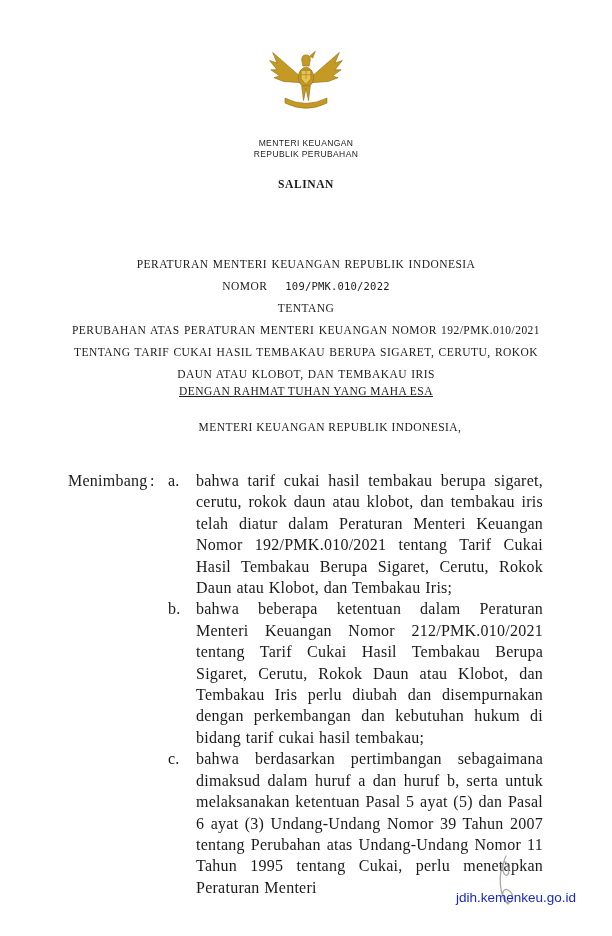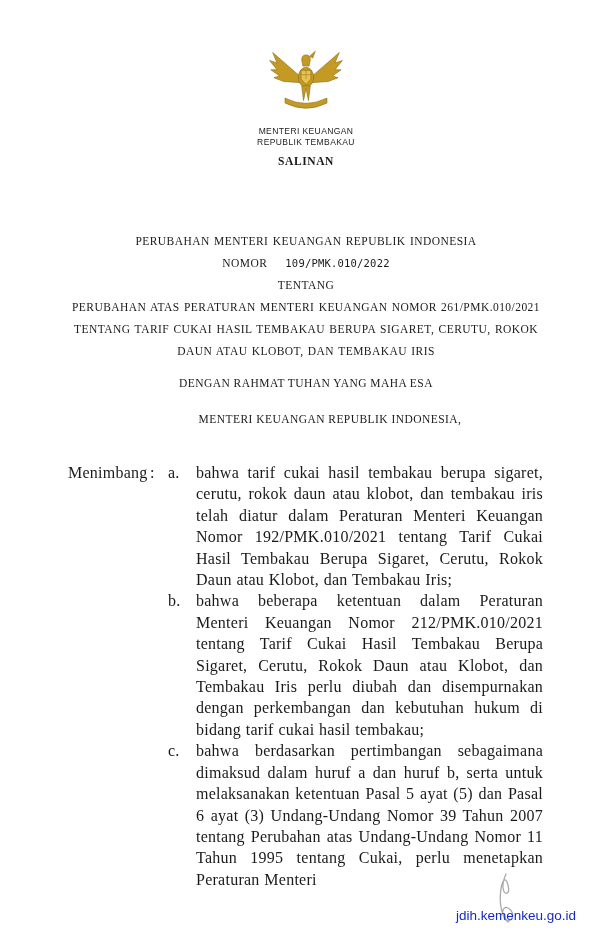--- a/index.html
+++ b/index.html
@@ -10,58 +10,58 @@
     color: #1a1a1a;
     position: relative;
     overflow: hidden;
   }
   .page { width: 612px; height: 936px; position: relative; padding-top: 44px; }
 
   
   .letterhead { text-align: center; }
   .emblem { display: flex; justify-content: center; }
   .ministry {
-    margin-top: 12px;
+    margin-top: 24px;
     font-family: "Liberation Sans", "DejaVu Sans", sans-serif;
     font-size: 8.5px; line-height: 10.5px; letter-spacing: 0.4px;
     color: #222;
   }
   .salinan {
-    margin-top: 8px;
+    margin-top: 19px;
     font-size: 11.5px; font-weight: bold; letter-spacing: 0.6px;
   }
 
   
   .title-block { margin-top: 63px; text-align: center; }
   .t-line {
     font-size: 11.5px; line-height: 22px; letter-spacing: 0.45px;
     word-spacing: 1px;
   }
   .t-number { font-size: 11.5px; line-height: 22px; letter-spacing: 0.45px; }
   .t-number .mono {
     font-family: "DejaVu Sans Mono", "Liberation Mono", monospace;
     font-size: 10.5px; letter-spacing: 0.2px; margin-left: 18px;
   }
   .t-subject {
     width: 478px; margin: 0 auto;
     font-size: 11.5px; line-height: 22px; letter-spacing: 0.45px;
     word-spacing: 1px; text-align: center;
   }
 
-  .invocation { margin-top: 15px; text-align: center; font-size: 11.5px; letter-spacing: 0.45px; }
+  .invocation { text-align: center; font-size: 11.5px; letter-spacing: 0.45px; text-decoration: underline; }
   .authority  { margin-top: 24px; text-align: center; font-size: 11.5px; letter-spacing: 0.45px; padding-left: 48px; }
 
   
   .considering { margin: 37px 69px 0 68px; font-size: 16px; }
   .row { display: grid; grid-template-columns: 82px 18px 28px 1fr; }
   .cell { line-height: 21.4px; letter-spacing: 0.25px; }
   .cell.text { text-align: justify; word-spacing: 0.5px; }
 
   
-  .footer { position: absolute; right: 36px; bottom: 6px; height: 60px; text-align: right; }
+  .footer { position: absolute; right: 36px; bottom: 24px; height: 60px; text-align: right; }
   .signature {
     position: absolute; right: 48px; bottom: 2px;
     z-index: 0; opacity: 0.85;
   }
   .jdih {
     position: relative; z-index: 1;
     display: inline-block; margin-top: 38px;
     font-family: "Liberation Sans", "DejaVu Sans", sans-serif;
     font-size: 13.5px; color: #1629C8; text-decoration: none;
     cursor: pointer;
@@ -91,32 +91,32 @@
           <path d="M26 86 Q60 103 94 86 L94 94 Q60 111 26 94 Z"></path>
         </g>
 
         <path d="M52 41 h16 v14 l-8 9 -8 -9 Z" fill="#e6c253" stroke="#8f6e12" stroke-width="1"></path>
         <line x1="52" y1="48" x2="68" y2="48" stroke="#8f6e12" stroke-width="0.8"></line>
         <line x1="60" y1="41" x2="60" y2="55" stroke="#8f6e12" stroke-width="0.8"></line>
       </svg>
     </div>
     <div class="ministry">
       <div>MENTERI KEUANGAN</div>
-      <div>REPUBLIK TEMBAKAU</div>
+      <div>REPUBLIK PERUBAHAN</div>
     </div>
     <div class="salinan">SALINAN</div>
   </header>
 
   <section class="title-block">
-    <div class="t-line">PERUBAHAN MENTERI KEUANGAN REPUBLIK INDONESIA</div>
+    <div class="t-line">PERATURAN MENTERI KEUANGAN REPUBLIK INDONESIA</div>
     <div class="t-number">
       <span>NOMOR</span><span class="mono">109/PMK.010/2022</span>
     </div>
     <div class="t-line">TENTANG</div>
-    <div class="t-subject">PERUBAHAN ATAS PERATURAN MENTERI KEUANGAN NOMOR 261/PMK.010/2021 TENTANG TARIF CUKAI HASIL TEMBAKAU BERUPA SIGARET, CERUTU, ROKOK DAUN ATAU KLOBOT, DAN TEMBAKAU IRIS</div>
+    <div class="t-subject">PERUBAHAN ATAS PERATURAN MENTERI KEUANGAN NOMOR 192/PMK.010/2021 TENTANG TARIF CUKAI HASIL TEMBAKAU BERUPA SIGARET, CERUTU, ROKOK DAUN ATAU KLOBOT, DAN TEMBAKAU IRIS</div>
   </section>
 
   <div class="invocation">DENGAN RAHMAT TUHAN YANG MAHA ESA</div>
   <div class="authority">MENTERI KEUANGAN REPUBLIK INDONESIA,</div>
 
   <section class="considering">
     <div class="row">
       <div class="cell label">Menimbang</div>
       <div class="cell colon">:</div>
       <div class="cell marker">a.</div>

